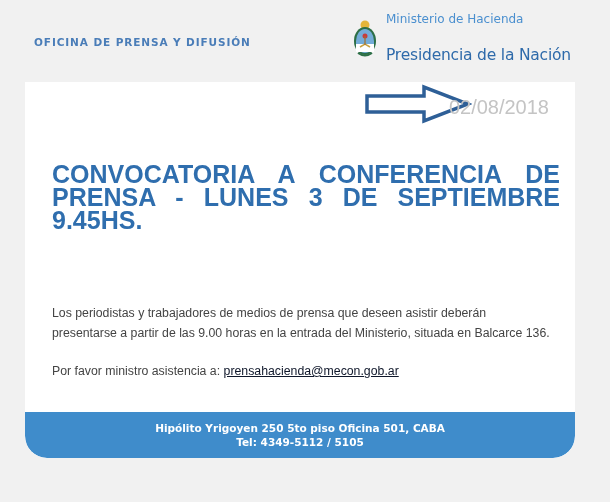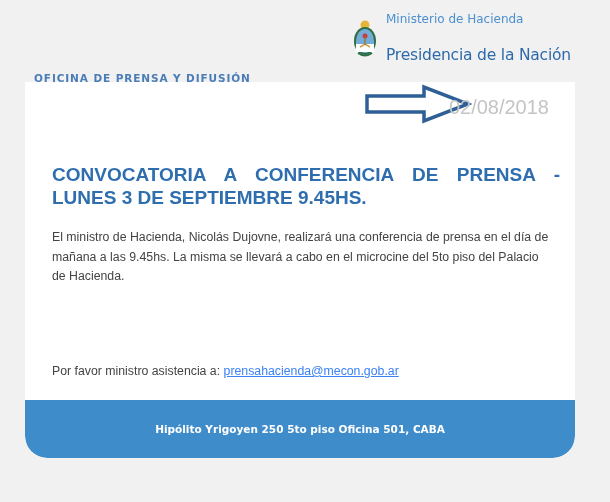--- a/index.html
+++ b/index.html
@@ -7,21 +7,20 @@
       width: 610px; height: 502px; overflow: hidden;
       background: #f1f1f1;
       font-family: "Liberation Sans", sans-serif;
       position: relative;
     }
     .header-office {
       position: absolute; left: 34px; top: 36px;
       font-family: "DejaVu Sans", sans-serif;
       font-size: 10.5px; font-weight: bold; letter-spacing: 0.9px;
       color: #4a7db8;
-      margin-top: 36px;
     }
     .logo {
       position: absolute; left: 352px; top: 13px;
       display: flex; align-items: center;
     }
     .crest { width: 26px; height: 40px; margin-right: 8px; }
     .logo-text { display: flex; flex-direction: column; gap: 20px; }
     .logo-line1 {
       font-family: "DejaVu Sans", sans-serif;
       font-size: 12px; color: #4a8fcf; line-height: 13px;
@@ -41,33 +40,33 @@
     .date-row {
       position: absolute; right: 26px; top: 14px;
       font-size: 20px; color: #c4c4c4;
     }
     .arrow {
       position: absolute; left: 339px; top: 2px;
       width: 108px; height: 40px;
     }
     .title {
       position: absolute; left: 27px; top: 81px; width: 508px;
-      font-size: 19px; font-weight: bold; color: #2f6eae;
+      font-size: 25px; font-weight: bold; color: #2f6eae;
       line-height: 23px; text-align: justify; text-align-last: left;
     }
     .para {
       position: absolute; left: 27px; width: 500px;
       font-size: 12.3px; color: #444; line-height: 19.5px;
     }
     .p1 { top: 146px; }
     .p2 { top: 222px; }
     .p3 { top: 280px; }
-    .p3 a { color: #3b82f6; text-decoration: underline; }
+    .p3 a { color: #0f172a; text-decoration: underline; }
     .footer {
-      position: absolute; left: 0; bottom: 0; width: 550px; height: 58px;
+      position: absolute; left: 0; bottom: 0; width: 550px; height: 46px;
       background: #3f8ccb;
       border-radius: 0 0 22px 22px;
       display: flex; flex-direction: column; align-items: center; justify-content: center;
       color: #ffffff; font-family: "DejaVu Sans", sans-serif; font-weight: bold;
       font-size: 10.5px; line-height: 14px;
     }
   </style>
 </head>
 <body>
 
@@ -92,21 +91,22 @@
 </div>
 
 <div class="card">
   <svg class="arrow" viewBox="0 0 108 40">
     <path d="M3 12 H60 V3 L104 20 L60 37 V28 H3 Z" fill="none" stroke="#2e5f97" stroke-width="3.5" stroke-linejoin="miter"></path>
   </svg>
   <div class="date-row">02/08/2018</div>
 
   <div class="title">CONVOCATORIA A CONFERENCIA DE PRENSA - LUNES 3 DE SEPTIEMBRE 9.45HS.</div>
 
-  <div class="para p1">El ministro de Hacienda, Nicolás Dujovne, realizará una conferencia de prensa en el día de mañana a las 9.45hs. La misma se llevará a cabo en el microcine del 5to piso del Palacio de Hacienda.</div>
+  <div class="para p2">Los periodistas y trabajadores de medios de prensa que deseen asistir deberán presentarse a partir de las 9.00 horas en la entrada del Ministerio, situada en Balcarce 136.</div>
   <div class="para p3">
     <span>Por favor ministro asistencia a: </span><a>prensahacienda@mecon.gob.ar</a>
   </div>
 
   <div class="footer">
     <span>Hipólito Yrigoyen 250 5to piso Oficina 501, CABA</span>
+    <span>Tel: 4349-5112 / 5105</span>
   </div>
 </div>
 
 </body></html>

